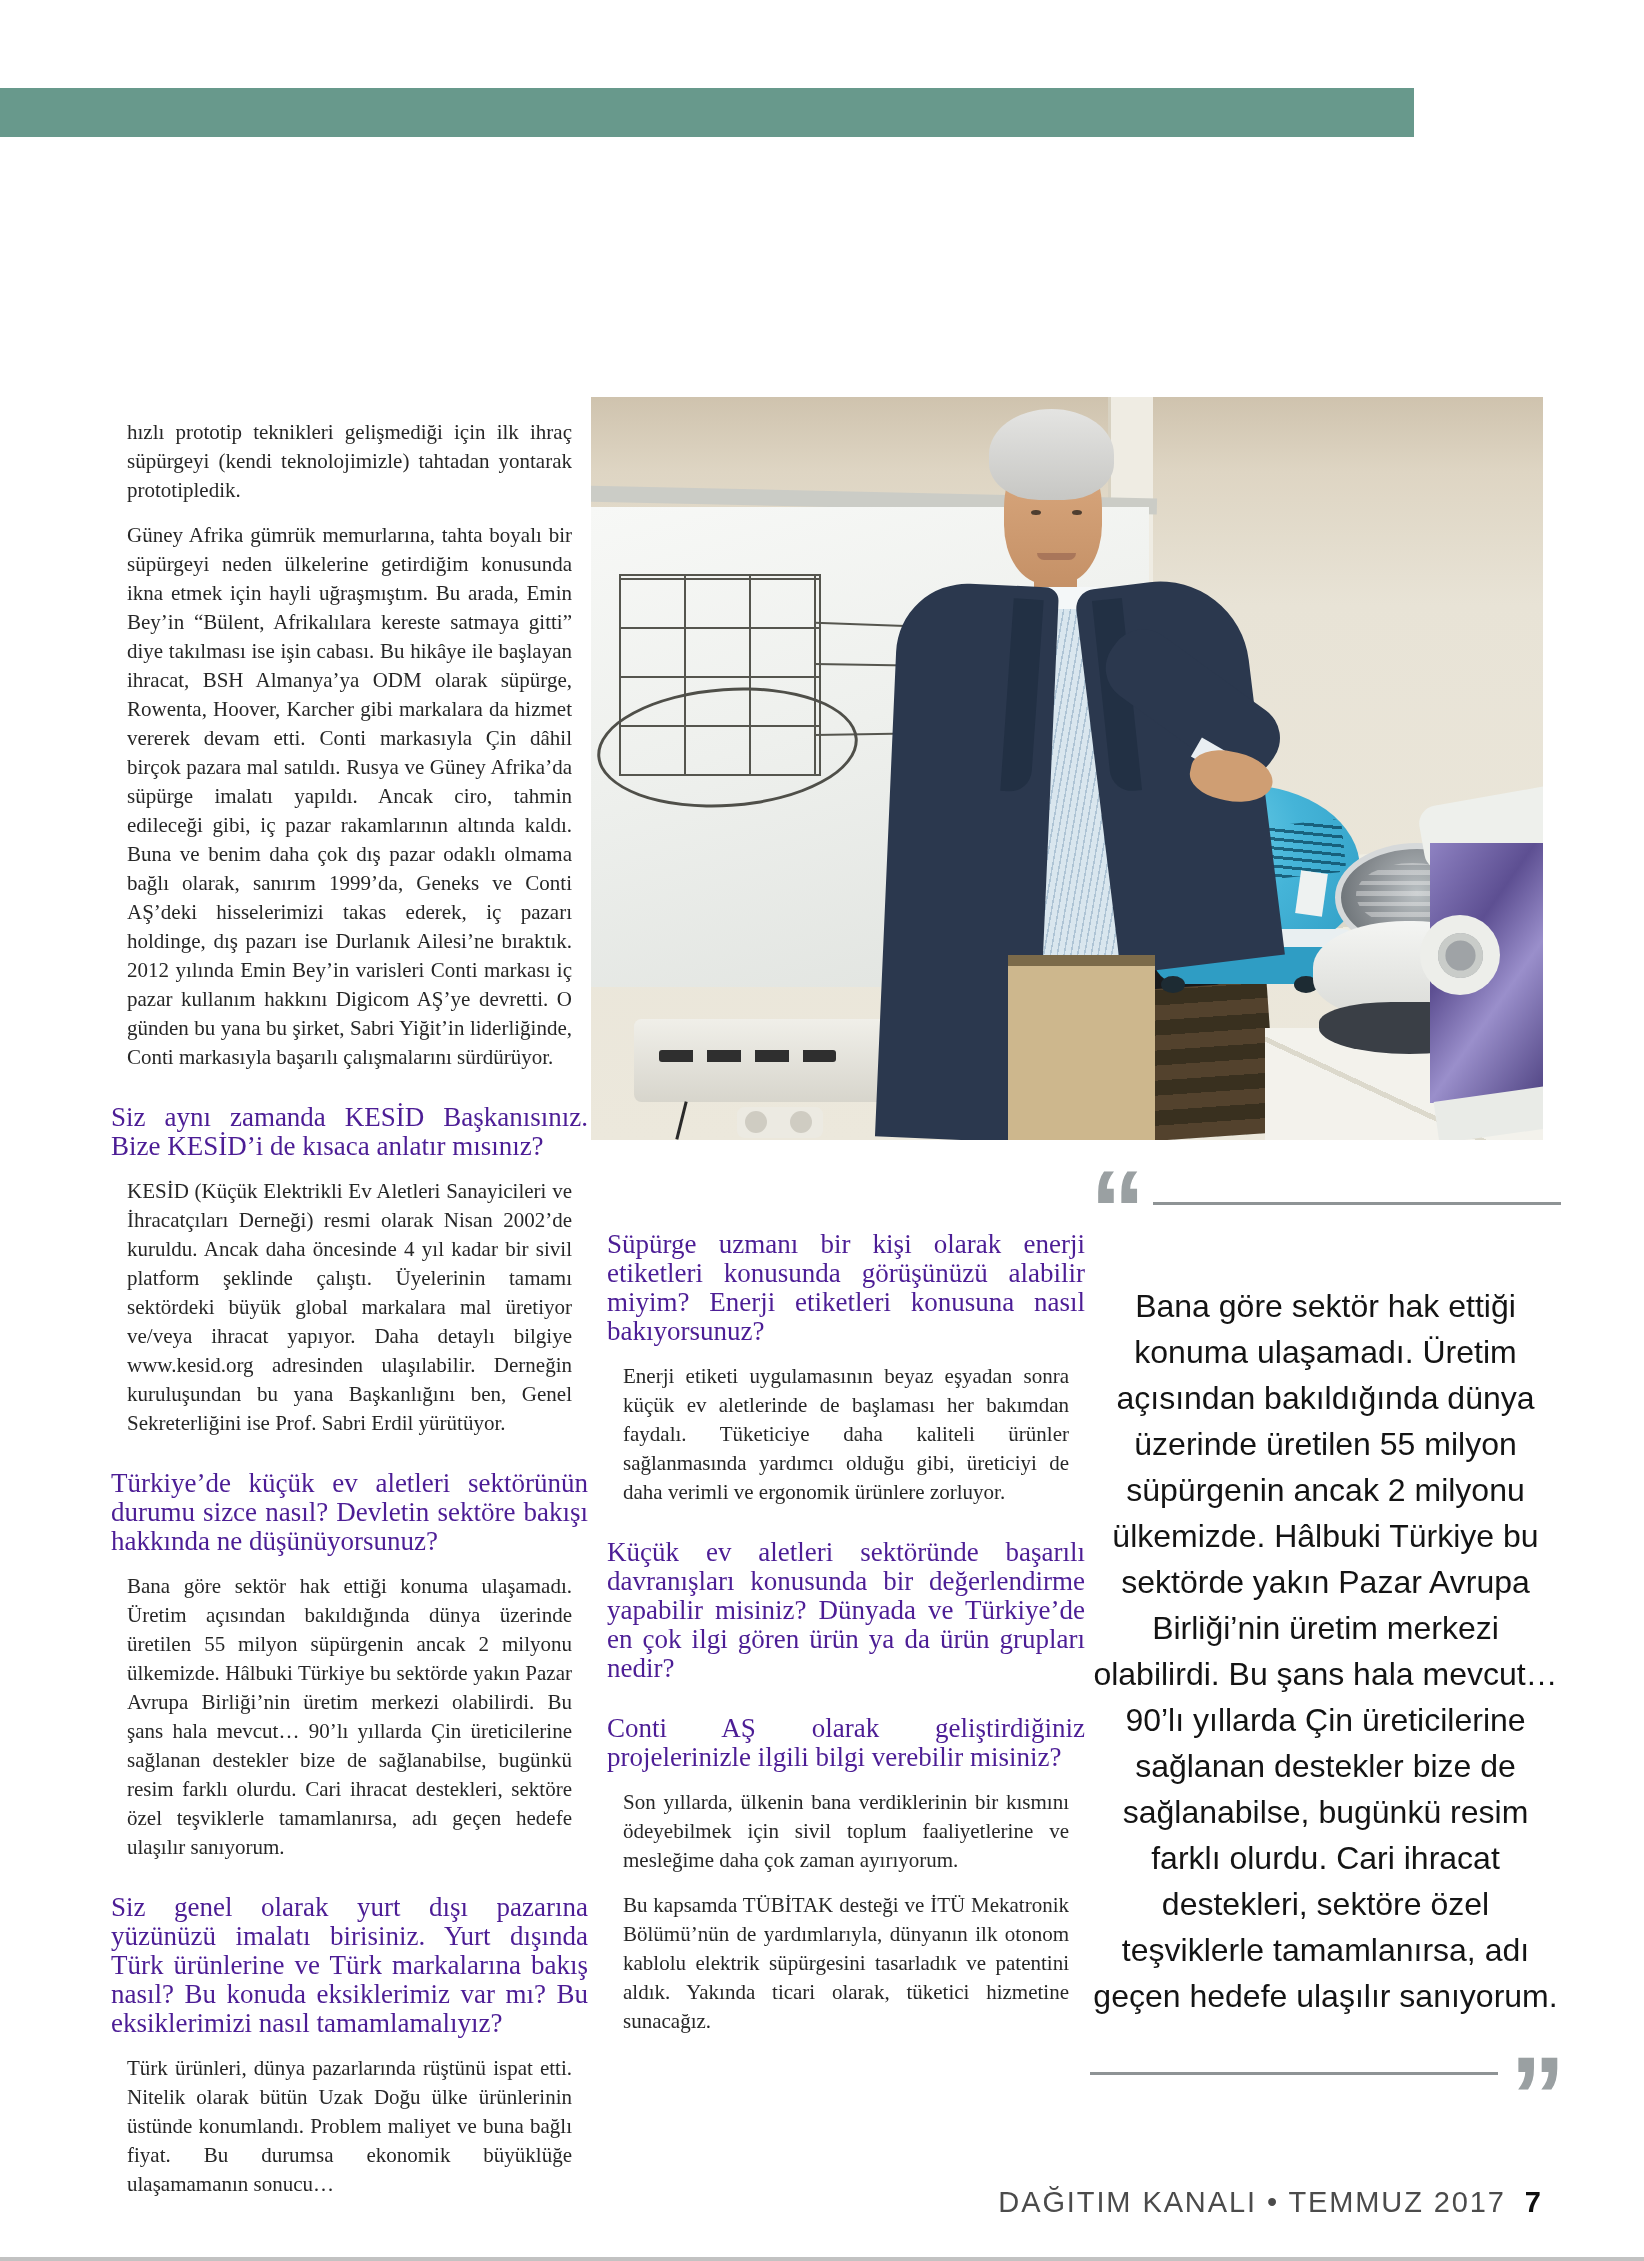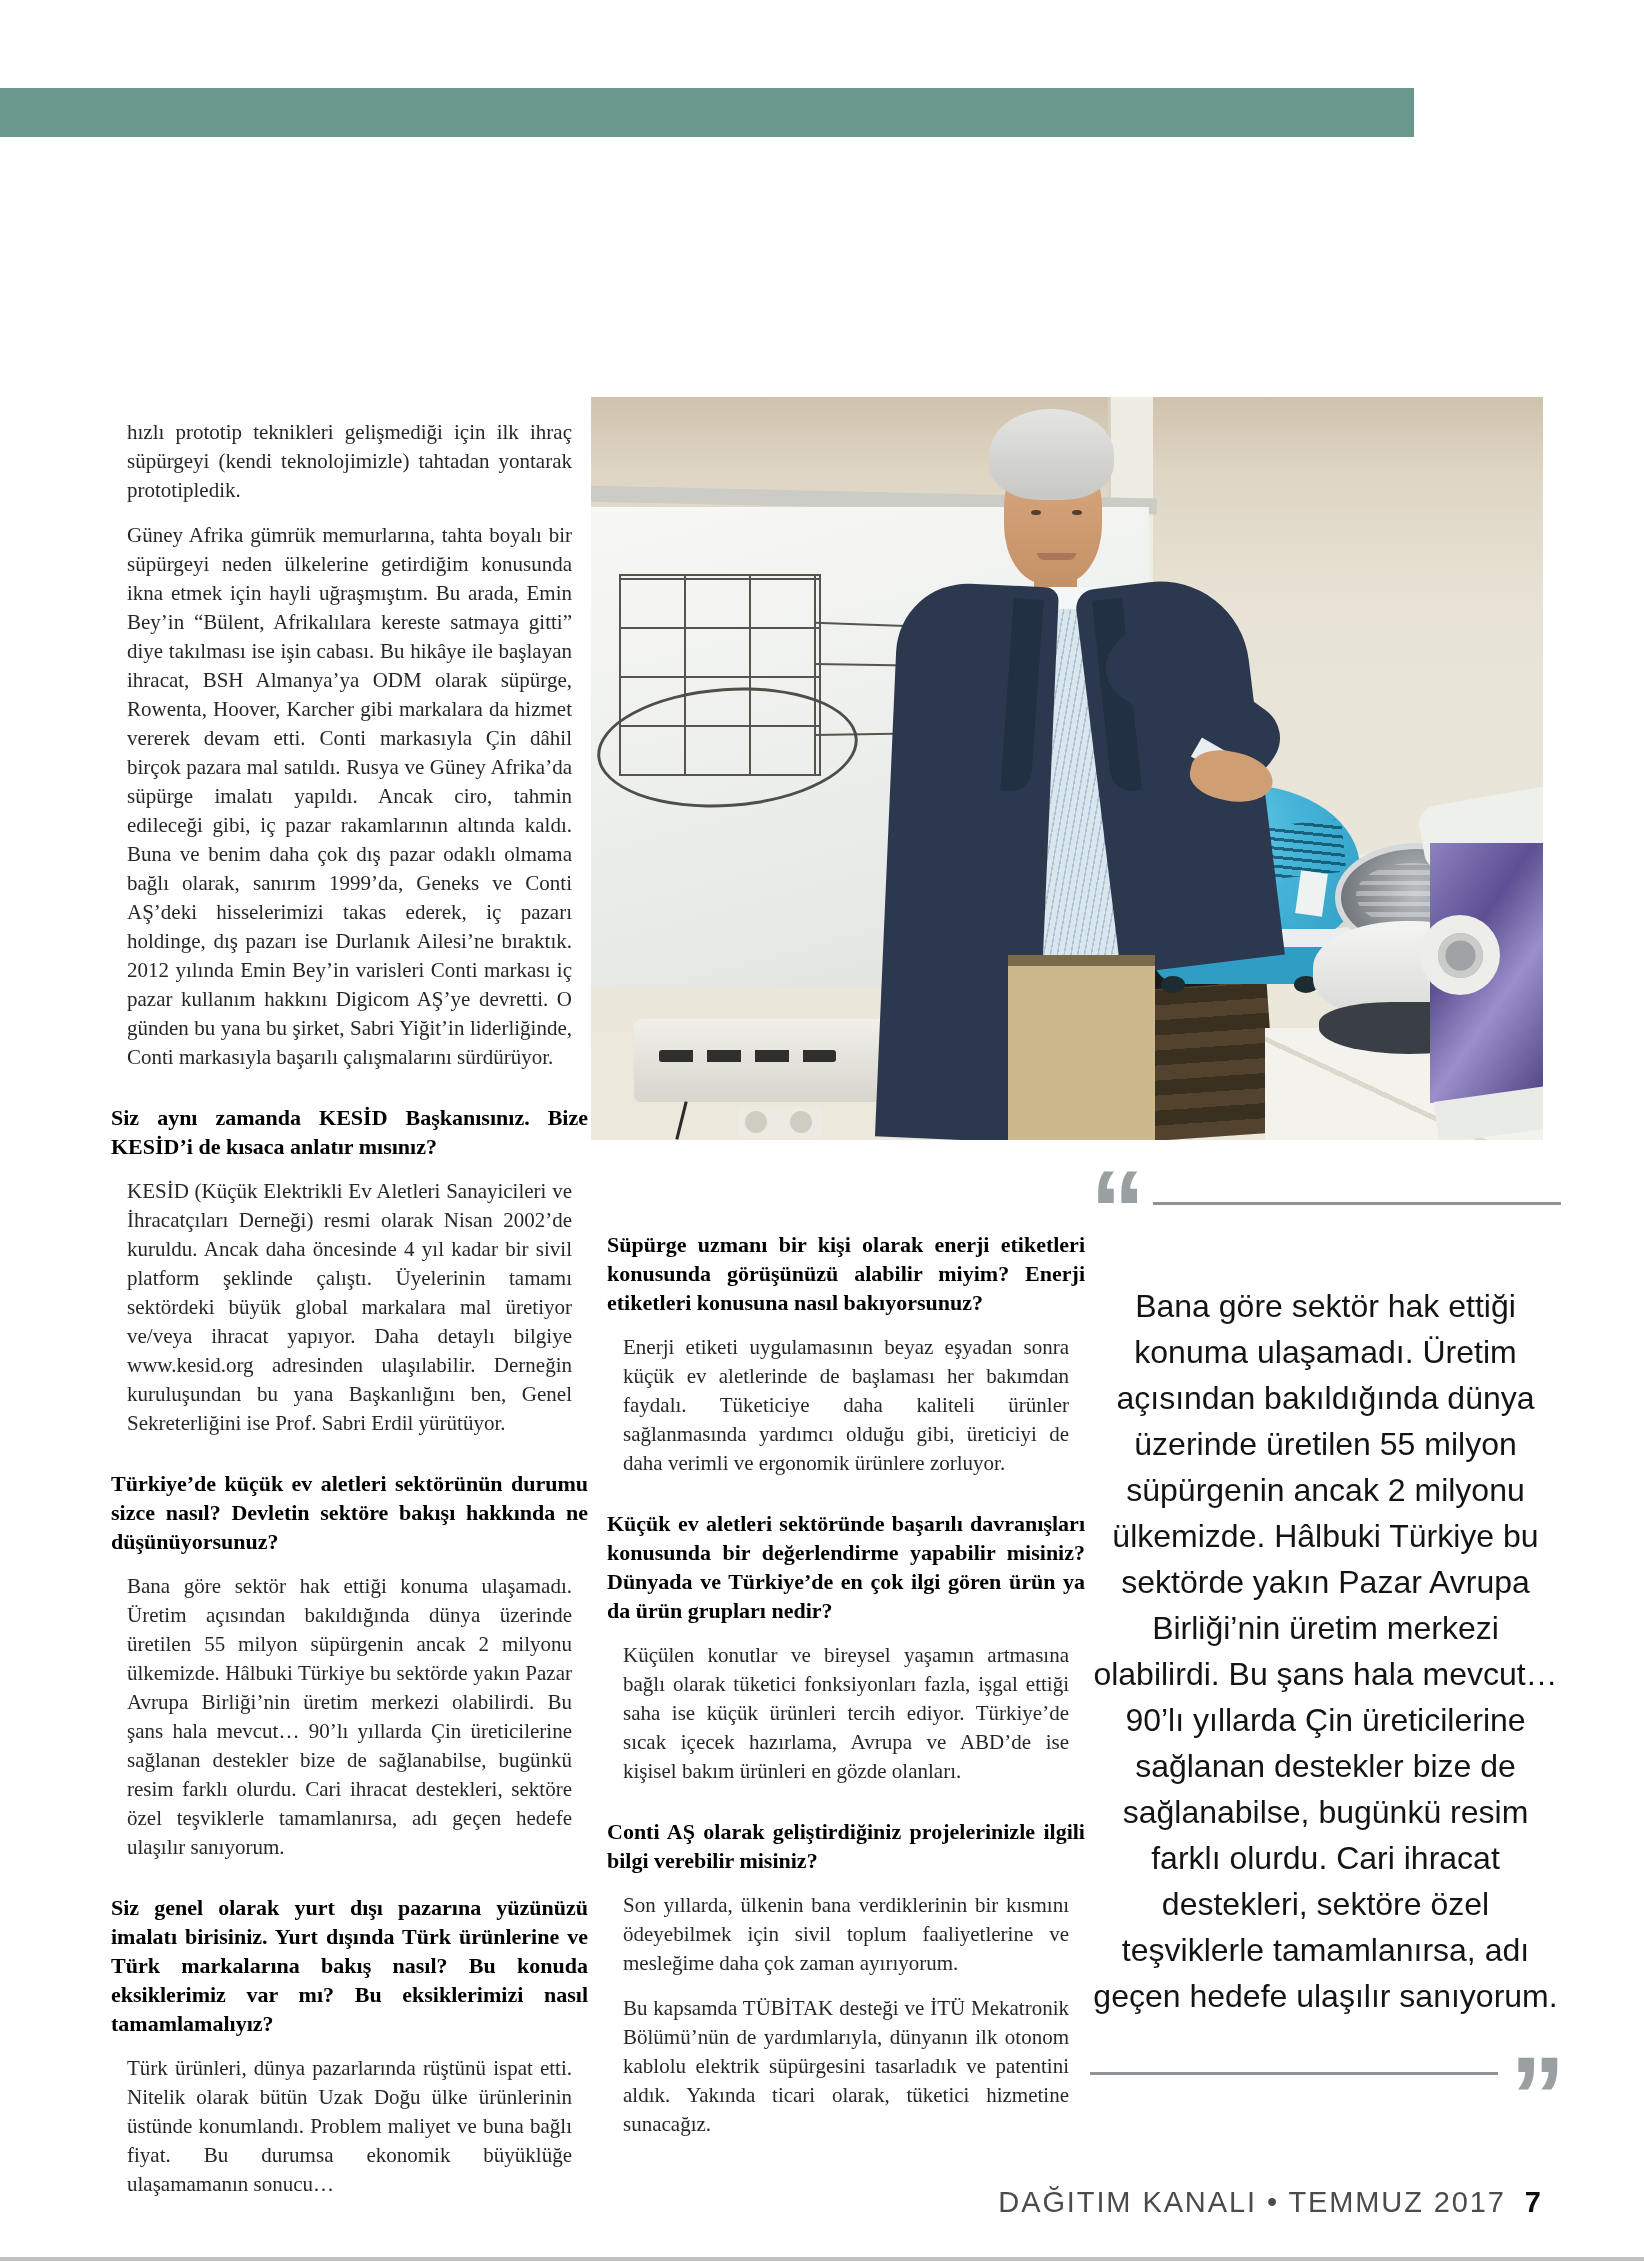--- a/index.html
+++ b/index.html
@@ -6,21 +6,21 @@
   .page { position:relative; width:1644px; height:2261px; background:#ffffff; overflow:hidden;
           font-family:"Liberation Serif", serif; }
 
   
   .topbar { position:absolute; left:0; top:88px; width:1414px; height:49px; background:#68998c; }
   .bottom-line { position:absolute; left:0; top:2257px; width:1644px; height:4.5px; background:#c2c2c2; }
 
   
   .col { position:absolute; text-align:justify; color:#272727; font-size:21px; line-height:29px; }
   .col p { margin:16px; }
-  .col h3 { margin:31px 0 1.5px 0; font-size:22px; line-height:29px; color:#000000; font-weight:bold; }
+  .col h3 { margin:31px 0 1.5px 0; font-size:27px; line-height:29px; color:#4c1d95; font-weight:normal; }
   .col h3.first { margin-top:0; }
   .col-left { left:111px; top:402px; width:477px; }
   .col-mid  { left:607px; top:1230px; width:478px; }
 
   
   .quote { position:absolute; left:1090px; top:1175px; width:471px; }
   .quote-top, .quote-bottom { display:flex; align-items:flex-start; gap:12px; height:62px; }
   .qmark { font-family:"Liberation Sans", sans-serif; font-weight:bold; font-size:111px; line-height:71px;
            color:#9aa0a2; letter-spacing:-4.5px; white-space:nowrap; }
   .quote-top .qline { flex:1; height:3px; background:#8e9395; margin-top:27px; }
@@ -194,21 +194,20 @@
     <div class="ph-trousers"></div>
     <div class="ph-arm"></div>
     <div class="ph-cuff"></div>
     <div class="ph-hand"></div>
   </div>
 
   <div class="col col-mid">
     <h3 class="first">Süpürge uzmanı bir kişi olarak enerji etiketleri konusunda görüşünüzü alabilir miyim? Enerji etiketleri konusuna nasıl bakıyorsunuz?</h3>
     <p>Enerji etiketi uygulamasının beyaz eşyadan sonra küçük ev aletlerinde de başlaması her bakımdan faydalı. Tüketiciye daha kaliteli ürünler sağlanmasında yardımcı olduğu gibi, üreticiyi de daha verimli ve ergonomik ürünlere zorluyor.</p>
     <h3>Küçük ev aletleri sektöründe başarılı davranışları konusunda bir değerlendirme yapabilir misiniz? Dünyada ve Türkiye’de en çok ilgi gören ürün ya da ürün grupları nedir?</h3>
-    <p>Küçülen konutlar ve bireysel yaşamın artmasına bağlı olarak tüketici fonksiyonları fazla, işgal ettiği saha ise küçük ürünleri tercih ediyor. Türkiye’de sıcak içecek hazırlama, Avrupa ve ABD’de ise kişisel bakım ürünleri en gözde olanları.</p>
     <h3>Conti AŞ olarak geliştirdiğiniz projelerinizle ilgili bilgi verebilir misiniz?</h3>
     <p>Son yıllarda, ülkenin bana verdiklerinin bir kısmını ödeyebilmek için sivil toplum faaliyetlerine ve mesleğime daha çok zaman ayırıyorum.</p>
     <p>Bu kapsamda TÜBİTAK desteği ve İTÜ Mekatronik Bölümü’nün de yardımlarıyla, dünyanın ilk otonom kablolu elektrik süpürgesini tasarladık ve patentini aldık. Yakında ticari olarak, tüketici hizmetine sunacağız.</p>
   </div>
 
   <div class="quote">
     <div class="quote-top">
       <span class="qmark">“</span>
       <span class="qline"></span>
     </div>

